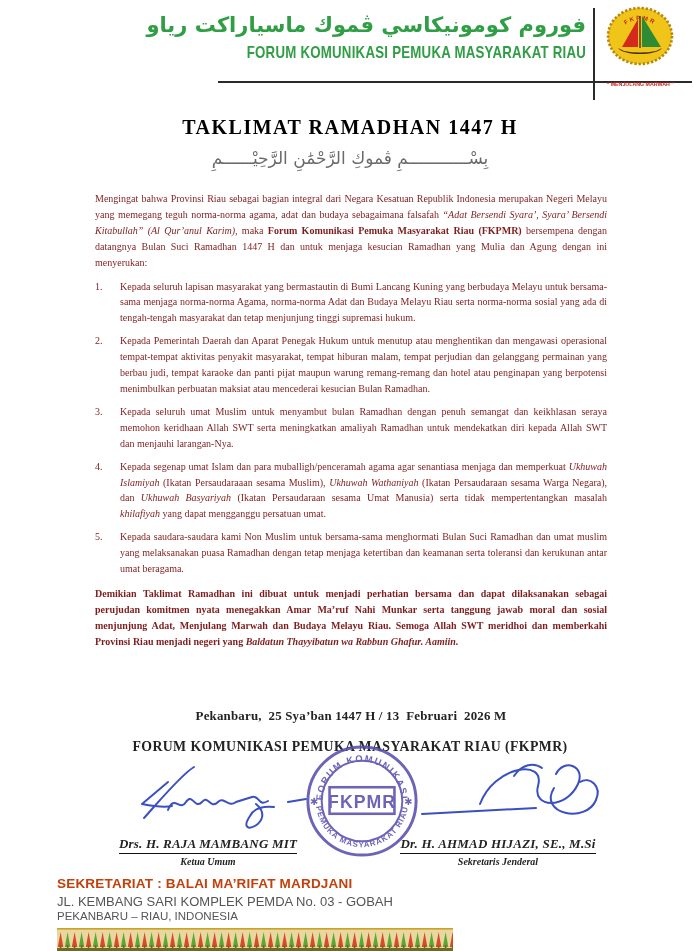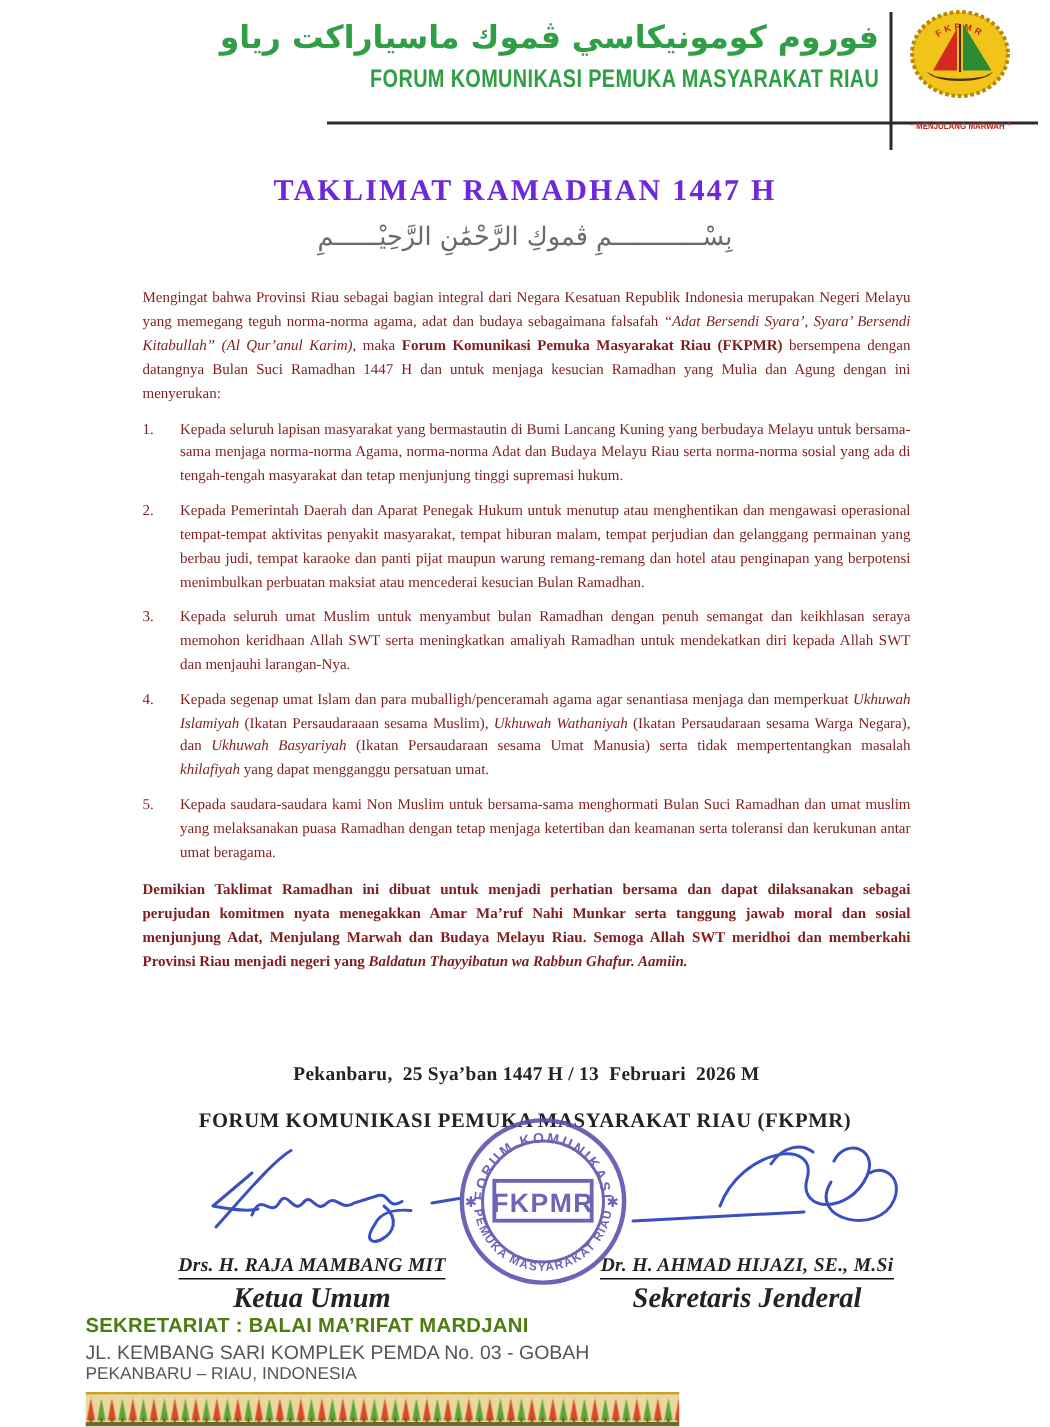--- a/index.html
+++ b/index.html
@@ -14,21 +14,21 @@
             font-size:17px;white-space:nowrap;letter-spacing:.3px;margin-top:5px;
             transform:scaleX(.78);transform-origin:100% 50%;}
   .lh-vline{position:absolute;left:593px;top:8px;width:2px;height:92px;background:#2a2a2a;}
   .lh-hline{position:absolute;left:218px;top:81px;width:474px;height:2px;background:#2a2a2a;}
   .lh-logo{position:absolute;left:602px;top:6px;width:76px;text-align:center;}
   .lh-tagline{display:inline-block;font-family:"Liberation Sans",sans-serif;font-size:6px;
               font-weight:bold;color:#c0281e;white-space:nowrap;transform:scaleX(.88);margin-top:1px;}
 
   
   .doc-title{position:absolute;top:116px;left:0;width:100%;text-align:center;
-             font-size:20px;font-weight:bold;letter-spacing:1.5px;color:#6d28d9;}
+             font-size:20px;font-weight:bold;letter-spacing:1.5px;color:#000000;}
   .bismillah{position:absolute;top:148px;left:0;width:100%;text-align:center;
              font-family:"DejaVu Sans",sans-serif;font-size:17px;color:#6a6a6a;direction:rtl;}
 
   
   .content{position:absolute;left:95px;top:191px;width:512px;font-size:10px;
            line-height:15.9px;text-align:justify;color:#7f1d1d;}
   .content i{font-style:italic;}
   .content b{font-weight:bold;}
   .intro{margin:0 0 8px 0;}
   .item{display:flex;margin-top:7px;}
@@ -40,27 +40,27 @@
   .dateline{position:absolute;top:709px;left:95px;width:512px;text-align:center;
             font-weight:bold;font-size:12.9px;white-space:pre;letter-spacing:.2px;}
   .org-line{position:absolute;top:739px;left:0;width:700px;text-align:center;
             font-weight:bold;font-size:13.8px;letter-spacing:.4px;}
   .sig-left{position:absolute;left:138px;top:760px;z-index:2;}
   .sig-right{position:absolute;left:418px;top:752px;z-index:2;}
   .stamp{position:absolute;left:303px;top:742px;width:118px;height:118px;z-index:3;opacity:.88;}
   .signatory{position:absolute;text-align:center;z-index:1;font-style:italic;}
   .signatory .name{display:inline-block;font-weight:bold;font-size:13px;letter-spacing:.2px;
                    border-bottom:1.6px solid #111;padding-bottom:1px;white-space:nowrap;}
-  .signatory .role{font-weight:bold;font-size:19px;margin-top:2px;}
+  .signatory .role{font-weight:bold;font-size:10px;margin-top:2px;}
   .signatory-left{left:88px;top:834px;width:240px;}
   .signatory-right{left:378px;top:834px;width:240px;}
 
   
   .footer{position:absolute;left:57px;top:876px;font-family:"Liberation Sans",sans-serif;}
-  .f1{font-weight:bold;font-size:13.5px;color:#4d7c0f;letter-spacing:.2px;}
+  .f1{font-weight:bold;font-size:13.5px;color:#c2410c;letter-spacing:.2px;}
   .f2{font-size:13px;color:#555;margin-top:3px;}
   .f3{font-size:11.5px;color:#555;margin-top:1px;}
   .ornament{margin-top:6px;line-height:0;}
 </style>
 </head>
 <body>
 
 <div class="page">
 
   <div class="lh-text">

